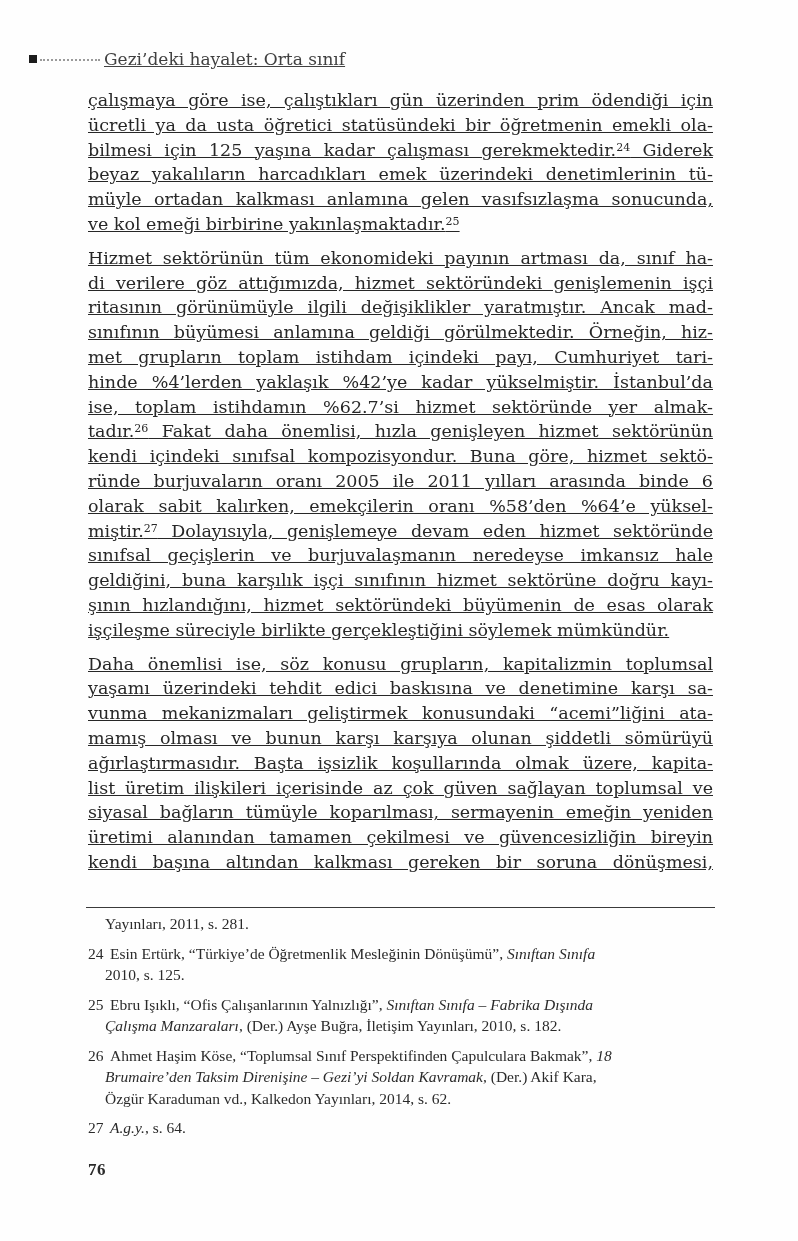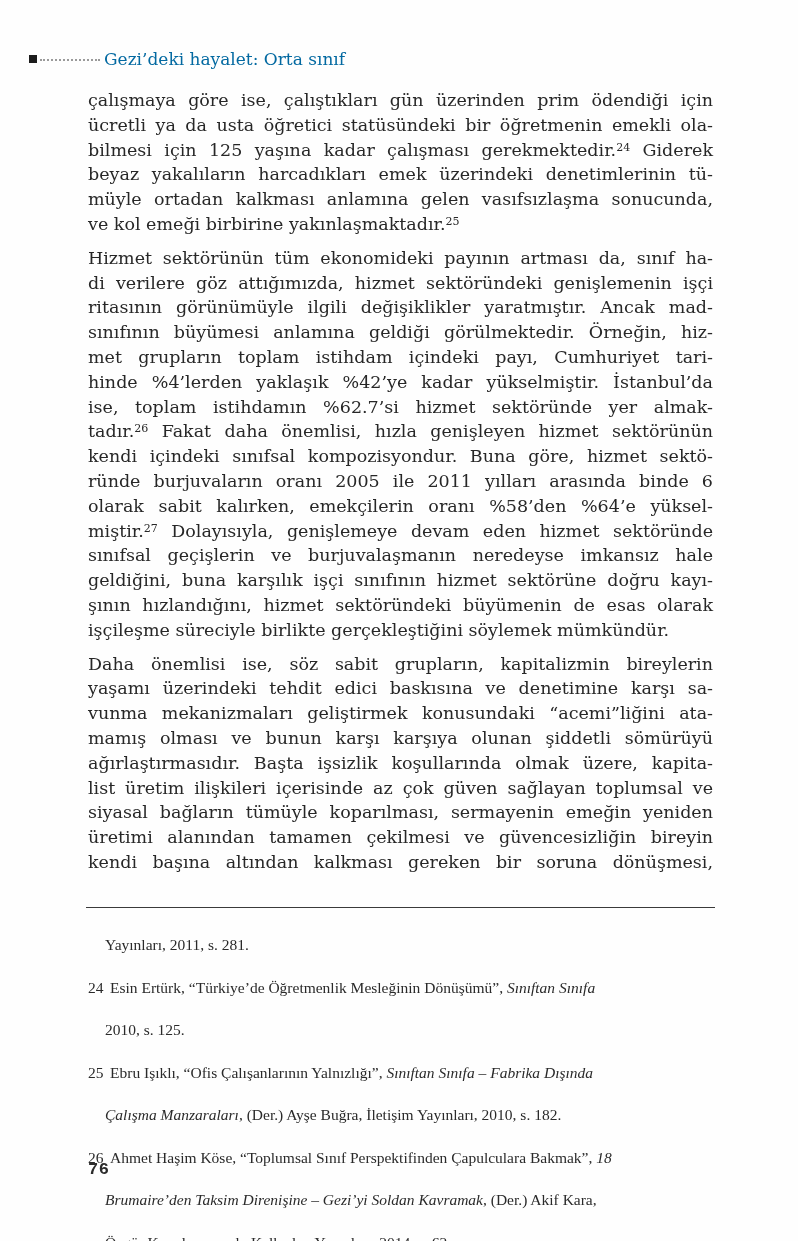--- a/index.html
+++ b/index.html
@@ -30,32 +30,34 @@
   }
   .header .dots {
     width: 60px;
     height: 0;
     border-bottom: 2px dotted #9a9a9a;
     margin: 1px 4px 0 3px;
     flex: 0 0 auto;
   }
   .header .title {
     font-size: 17px;
-    color: #0369a1;
+    color: #404040;
     white-space: nowrap;
+    text-decoration: underline;
   }
   
   .body-text {
     position: absolute;
     left: 88px;
     top: 88px;
     width: 625px;
     font-size: 17.5px;
     line-height: 24.8px;
     color: #272727;
+    text-decoration: underline;
   }
   .para { margin: 0 0 9px 0; }
   .line {
     text-align: justify;
     text-align-last: justify;
     white-space: normal;
     height: 24.8px;
     overflow: visible;
   }
   .line.no-stretch { text-align-last: left; }
@@ -89,29 +91,29 @@
   .fn {
     position: relative;
     padding-left: 17px;
     margin-bottom: 8px;
   }
   .fn .num {
     position: absolute;
     left: 0;
     top: 0;
   }
-  .fn-line { text-align: left; margin-top: 21px; }
+  .fn-line { text-align: left; }
   .fn-line.first { text-indent: 5px; }
   .fn em { font-style: italic; }
   
   .page-number {
     position: absolute;
     left: 88px;
     top: 1160px;
-    font-family: Liberation Mono, monospace;
+    font-family: Liberation Serif, serif;
     font-weight: bold;
     font-size: 17px;
     letter-spacing: 0.5px;
     color: #2b2b2b;
   }
 </style>
 </head>
 <body>
 
 <div class="page">
@@ -143,21 +145,21 @@
         <div class="line">kendi içindeki sınıfsal kompozisyondur. Buna göre, hizmet sektö-</div>
         <div class="line">ründe burjuvaların oranı 2005 ile 2011 yılları arasında binde 6</div>
         <div class="line">olarak sabit kalırken, emekçilerin oranı %58’den %64’e yüksel-</div>
         <div class="line">miştir.<sup>27</sup> Dolayısıyla, genişlemeye devam eden hizmet sektöründe</div>
         <div class="line">sınıfsal geçişlerin ve burjuvalaşmanın neredeyse imkansız hale</div>
         <div class="line">geldiğini, buna karşılık işçi sınıfının hizmet sektörüne doğru kayı-</div>
         <div class="line">şının hızlandığını, hizmet sektöründeki büyümenin de esas olarak</div>
         <div class="line no-stretch">işçileşme süreciyle birlikte gerçekleştiğini söylemek mümkündür.</div>
       </div>
       <div class="para">
-        <div class="line">Daha önemlisi ise, söz sabit grupların, kapitalizmin bireylerin</div>
+        <div class="line">Daha önemlisi ise, söz konusu grupların, kapitalizmin toplumsal</div>
         <div class="line">yaşamı üzerindeki tehdit edici baskısına ve denetimine karşı sa-</div>
         <div class="line">vunma mekanizmaları geliştirmek konusundaki “acemi”liğini ata-</div>
         <div class="line">mamış olması ve bunun karşı karşıya olunan şiddetli sömürüyü</div>
         <div class="line">ağırlaştırmasıdır. Başta işsizlik koşullarında olmak üzere, kapita-</div>
         <div class="line">list üretim ilişkileri içerisinde az çok güven sağlayan toplumsal ve</div>
         <div class="line">siyasal bağların tümüyle koparılması, sermayenin emeğin yeniden</div>
         <div class="line">üretimi alanından tamamen çekilmesi ve güvencesizliğin bireyin</div>
         <div class="line">kendi başına altından kalkması gereken bir soruna dönüşmesi,</div>
       </div>
     </div>

